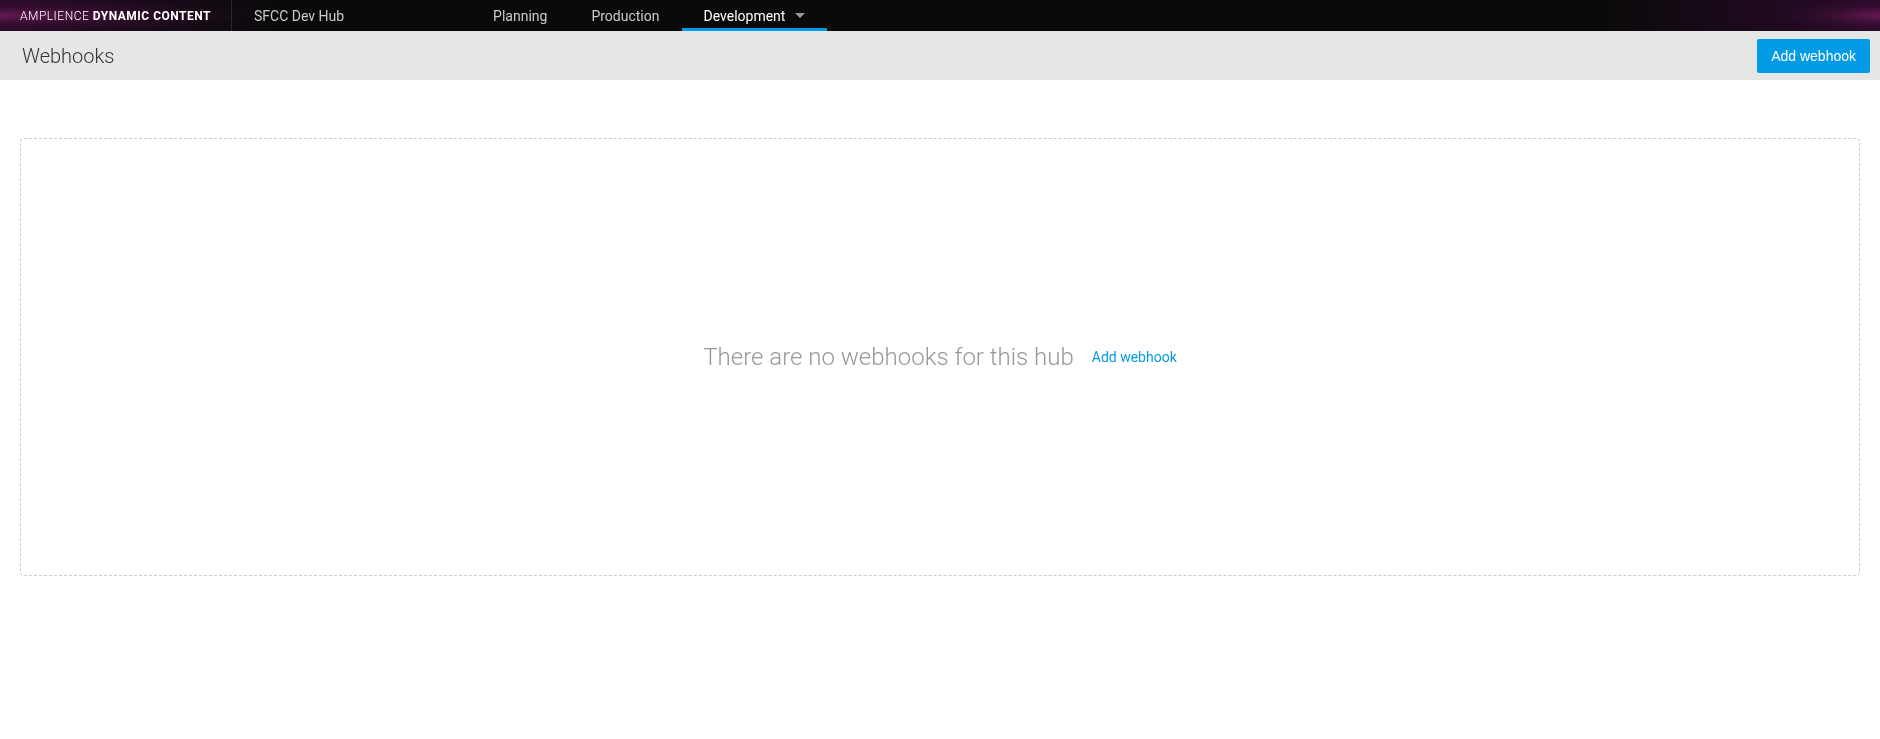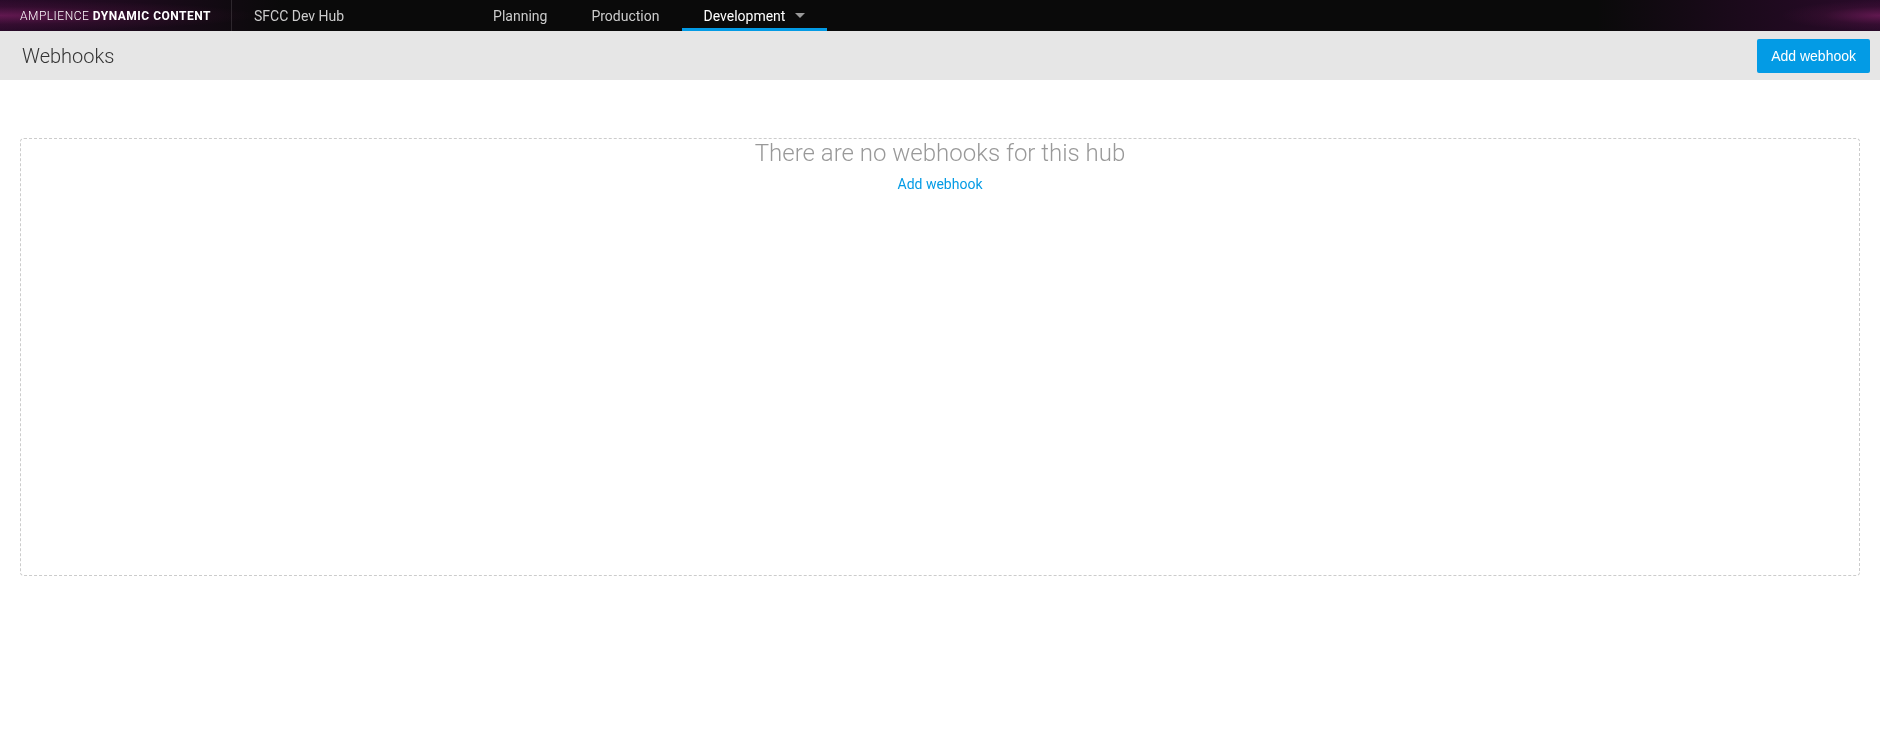--- a/index.html
+++ b/index.html
@@ -162,24 +162,23 @@
       font-weight: 400;
     }
     .content {
       padding: 58px 20px 20px 20px;
     }
     .empty-box {
       border: 1px dashed #ccc;
       border-radius: 4px;
       height: 438px;
       display: flex;
-      flex-direction: column;
-      align-items: center;
-      justify-content: flex-start;
-      gap: 9px;
+      align-items: center;
+      justify-content: center;
+      gap: 18px;
     }
     .empty-msg {
       font-size: 24px;
       font-weight: 300;
       color: #999;
     }
     .add-link {
       color: #039be5;
       font-size: 14px;
       text-decoration: none;

